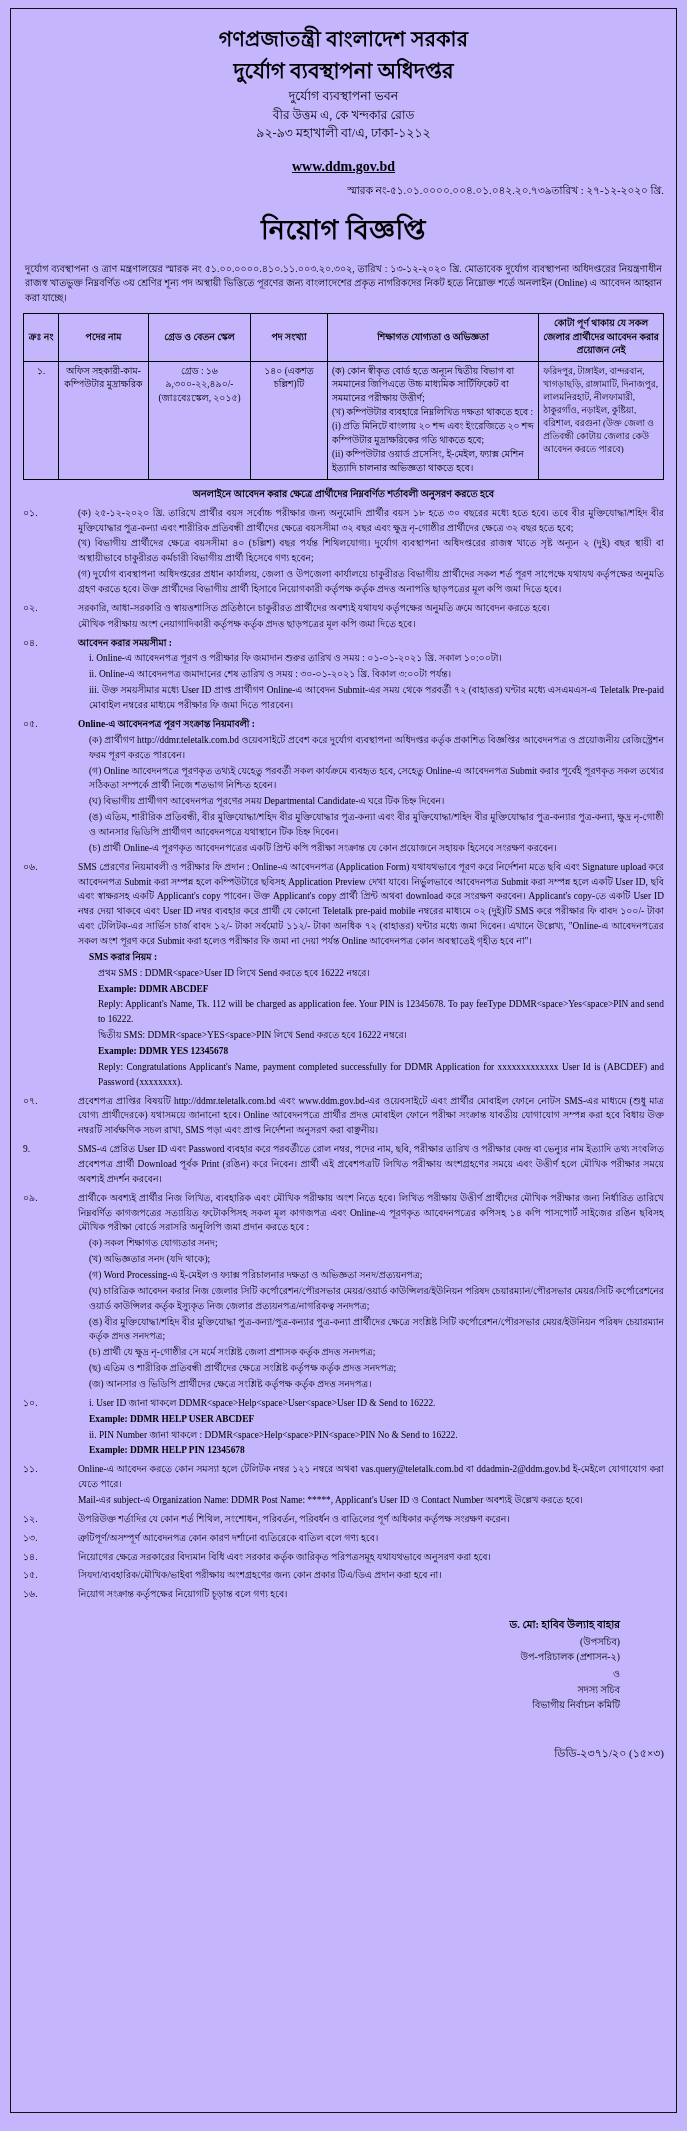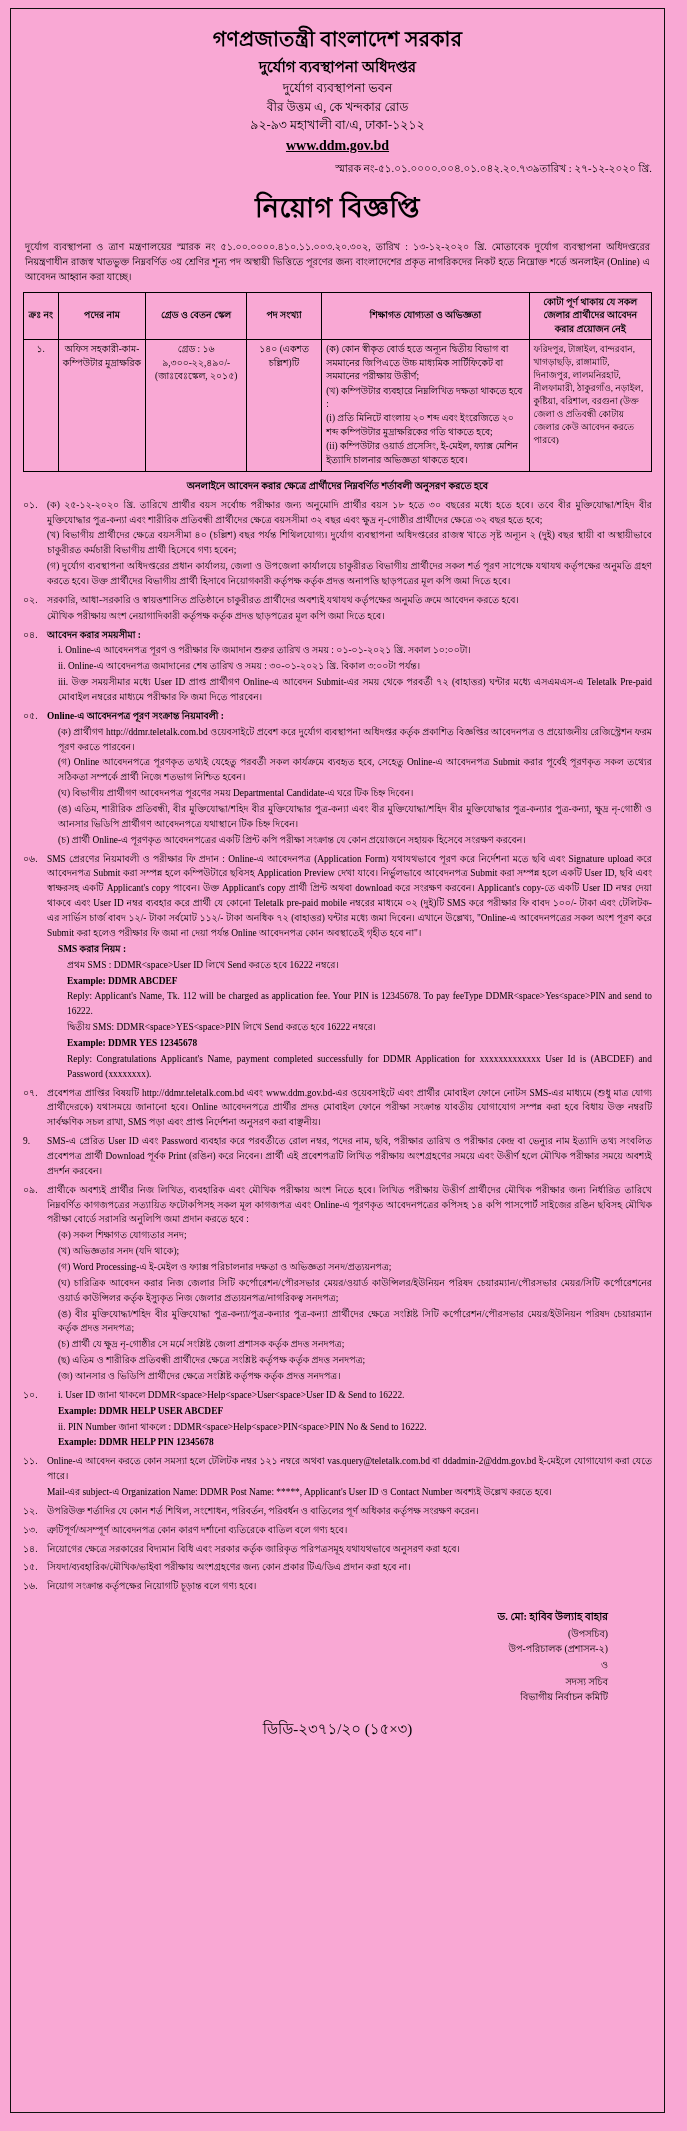--- a/index.html
+++ b/index.html
@@ -6,45 +6,45 @@
   html,body{margin:0;padding:0;background:#ffffff;}
   body{
     font-family:"Liberation Serif","DejaVu Serif",serif;
     color:#000;
     -webkit-font-smoothing:antialiased;
   }
   #page{
     width:687px;
     min-height:2131px;
     margin:0 auto;
-    background:#f9a8d4;
+    background:#c4b5fd;
     position:relative;
     box-sizing:border-box;
-    padding:8px 22px 10px 10px;
+    padding:8px 10px 10px 10px;
   }
   .sheet{
     border:1px solid #111;
     padding:10px 12px 14px 12px;
     box-sizing:border-box;
     min-height:2105px;
   }
 
   
   .hdr{text-align:center;line-height:1.25;}
   .gov{
     font-size:20.5px;font-weight:bold;letter-spacing:.2px;margin-top:8px;
   }
   .dept{
-    font-size:15px;font-weight:bold;margin-top:5px;
+    font-size:21px;font-weight:bold;margin-top:5px;
   }
   .bhaban{font-size:12.5px;margin-top:5px;}
   .addr1{font-size:12px;margin-top:3px;}
   .addr2{font-size:12.5px;margin-top:3px;}
   .web{
-    font-size:14px;font-weight:bold;margin-top:3px;
+    font-size:14px;font-weight:bold;margin-top:17px;
     text-decoration:underline;
     font-family:"Liberation Serif",serif;
   }
   .memoline{
     display:flex;justify-content:flex-end;align-items:flex-end;
     margin-top:7px;font-size:10.5px;
   }
   .title{
     text-align:center;font-size:27px;font-weight:bold;margin:9px 0 2px 0;
     letter-spacing:.5px;
@@ -79,36 +79,36 @@
     line-height:1.5;
   }
   ol.items{list-style:none;margin:0;padding:0;}
   ol.items>li{
     display:flex;font-size:9.4px;line-height:1.58;margin-bottom:3px;
     text-align:justify;
   }
   ol.items>li>.num{
     flex:0 0 24px;text-align:left;padding-top:0;
   }
-  ol.items>li>.body{flex:1 1 auto;}
+  ol.items>li>.body{flex:1 1 auto;margin-left:31px;}
   .body p{margin:0 0 1px 0;}
   .body p.ind{padding-left:11px;}
   .body p.ind2{padding-left:20px;}
   .sub-title{font-weight:bold;}
   .b{font-weight:bold;}
 
   
   .sign{
     margin-top:14px;text-align:right;font-size:9.6px;line-height:1.6;
     padding-right:44px;
   }
   .sign .nm{font-weight:bold;font-size:10.4px;}
   .sign .sep{margin:1px 0;}
   .footer-code{
-    margin-top:12px;font-size:15px;text-align:center;
+    margin-top:32px;font-size:11px;text-align:right;
   }
 </style>
 </head>
 <body>
 
 <div id="page">
   <div class="sheet">
 
     <div class="hdr">
       <div class="gov">গণপ্রজাতন্ত্রী বাংলাদেশ সরকার</div>

